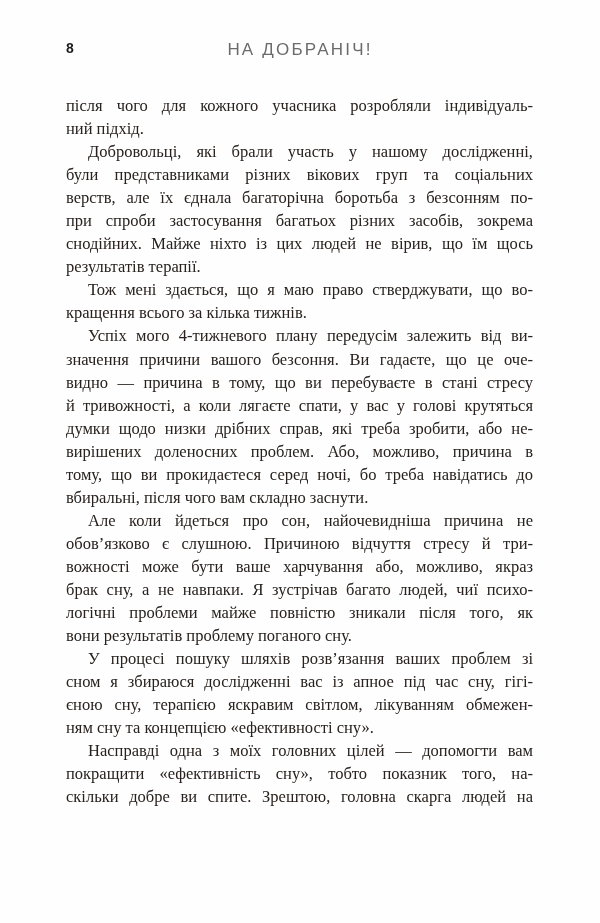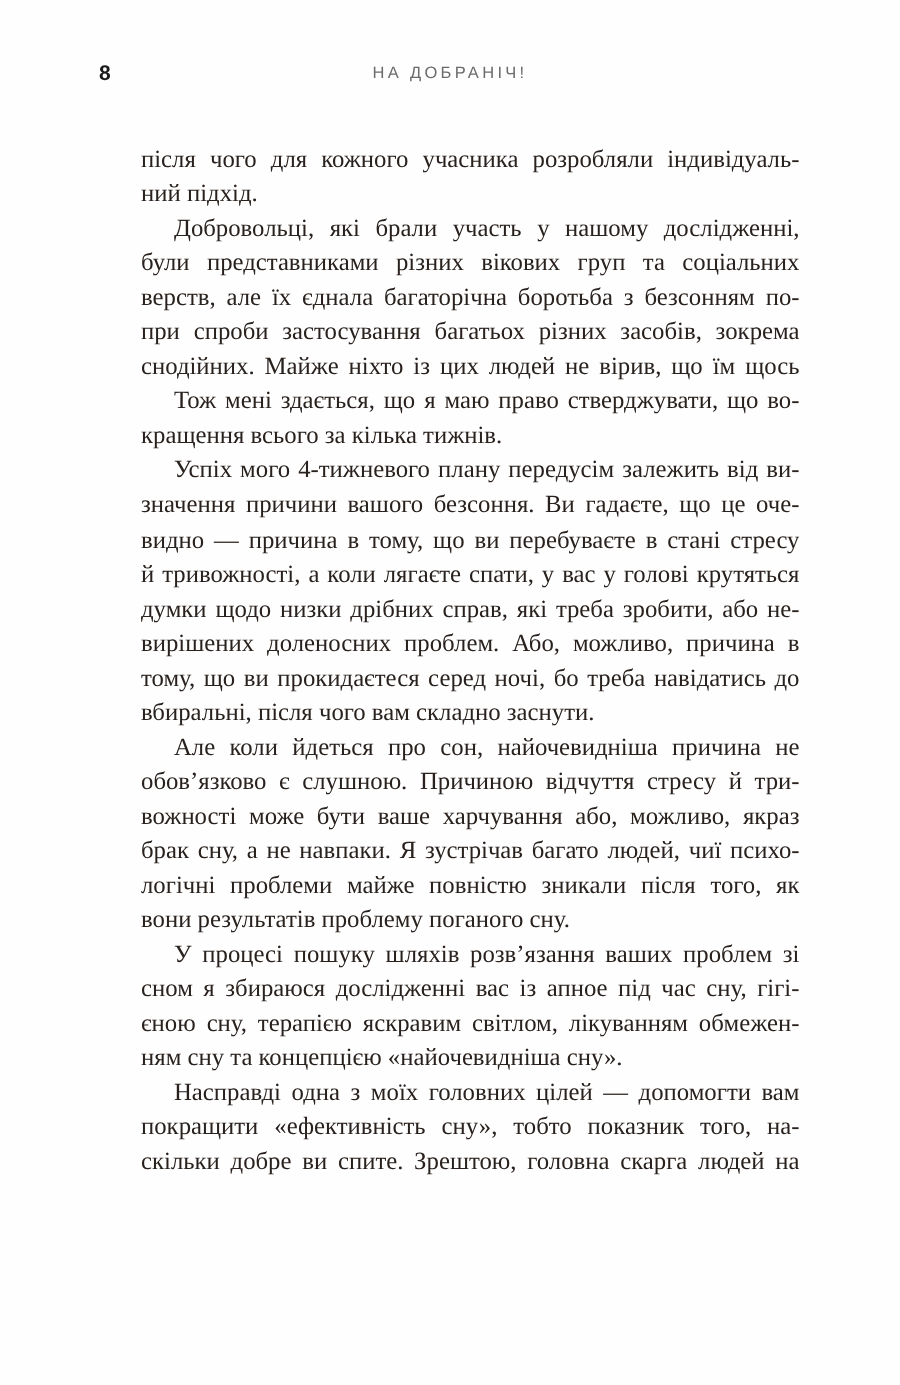--- a/index.html
+++ b/index.html
@@ -20,36 +20,35 @@
   .pagenum {
     position: absolute; left: 66px; top: 0;
     font-family: "Liberation Sans", sans-serif;
     font-weight: bold; font-size: 14px; line-height: 17px;
     color: var(--page_number, #1b1b1b);
   }
   .running-head {
     position: absolute; left: 0; top: 2px; width: 100%;
     text-align: center;
     font-family: "Liberation Sans", sans-serif;
-    font-size: 11px; line-height: 15px;
+    font-size: 17px; line-height: 15px;
     letter-spacing: 2.2px;
     color: var(--running_head, #6b6b6b);
   }
   .body-text {
     position: absolute; left: 66px; top: 94px; width: 467px;
     color: var(--text, #28211d);
     font-size: 16.5px; line-height: 23.05px;
   }
   .line {
     text-align: justify;
     text-align-last: justify;
     height: 23.05px;
     overflow: hidden;
     white-space: normal;
-    margin-left: 28px;
   }
   .line.ragged { text-align-last: left; }
   .line.indent { padding-left: 22px; }
 </style>
 </head>
 <body>
 
 <div class="page">
   <div class="page-header">
     <span class="pagenum">8</span>
@@ -59,20 +58,21 @@
       <div>
         <div class="line">після чого для кожного учасника розробляли індивідуаль-</div>
         <div class="line ragged">ний підхід.</div>
       </div>
       <div>
         <div class="line indent">Добровольці, які брали участь у нашому дослідженні,</div>
         <div class="line">були представниками різних вікових груп та соціальних</div>
         <div class="line">верств, але їх єднала багаторічна боротьба з безсонням по-</div>
         <div class="line">при спроби застосування багатьох різних засобів, зокрема</div>
         <div class="line">снодійних. Майже ніхто із цих людей не вірив, що їм щось</div>
+        <div class="line ragged">результатів терапії.</div>
       </div>
       <div>
         <div class="line indent">Тож мені здається, що я маю право стверджувати, що во-</div>
         <div class="line ragged">кращення всього за кілька тижнів.</div>
       </div>
       <div>
         <div class="line indent">Успіх мого 4-тижневого плану передусім залежить від ви-</div>
         <div class="line">значення причини вашого безсоння. Ви гадаєте, що це оче-</div>
         <div class="line">видно — причина в тому, що ви перебуваєте в стані стресу</div>
         <div class="line">й тривожності, а коли лягаєте спати, у вас у голові крутяться</div>
@@ -86,21 +86,21 @@
         <div class="line">обов’язково є слушною. Причиною відчуття стресу й три-</div>
         <div class="line">вожності може бути ваше харчування або, можливо, якраз</div>
         <div class="line">брак сну, а не навпаки. Я зустрічав багато людей, чиї психо-</div>
         <div class="line">логічні проблеми майже повністю зникали після того, як</div>
         <div class="line ragged">вони результатів проблему поганого сну.</div>
       </div>
       <div>
         <div class="line indent">У процесі пошуку шляхів розв’язання ваших проблем зі</div>
         <div class="line">сном я збираюся дослідженні вас із апное під час сну, гігі-</div>
         <div class="line">єною сну, терапією яскравим світлом, лікуванням обмежен-</div>
-        <div class="line ragged">ням сну та концепцією «найочевидніша сну».</div>
+        <div class="line ragged">ням сну та концепцією «ефективності сну».</div>
       </div>
       <div>
         <div class="line indent">Насправді одна з моїх головних цілей — допомогти вам</div>
         <div class="line">покращити «ефективність сну», тобто показник того, на-</div>
         <div class="line">скільки добре ви спите. Зрештою, головна скарга людей на</div>
       </div>
     </div>
 </div>
 
 </body></html>

